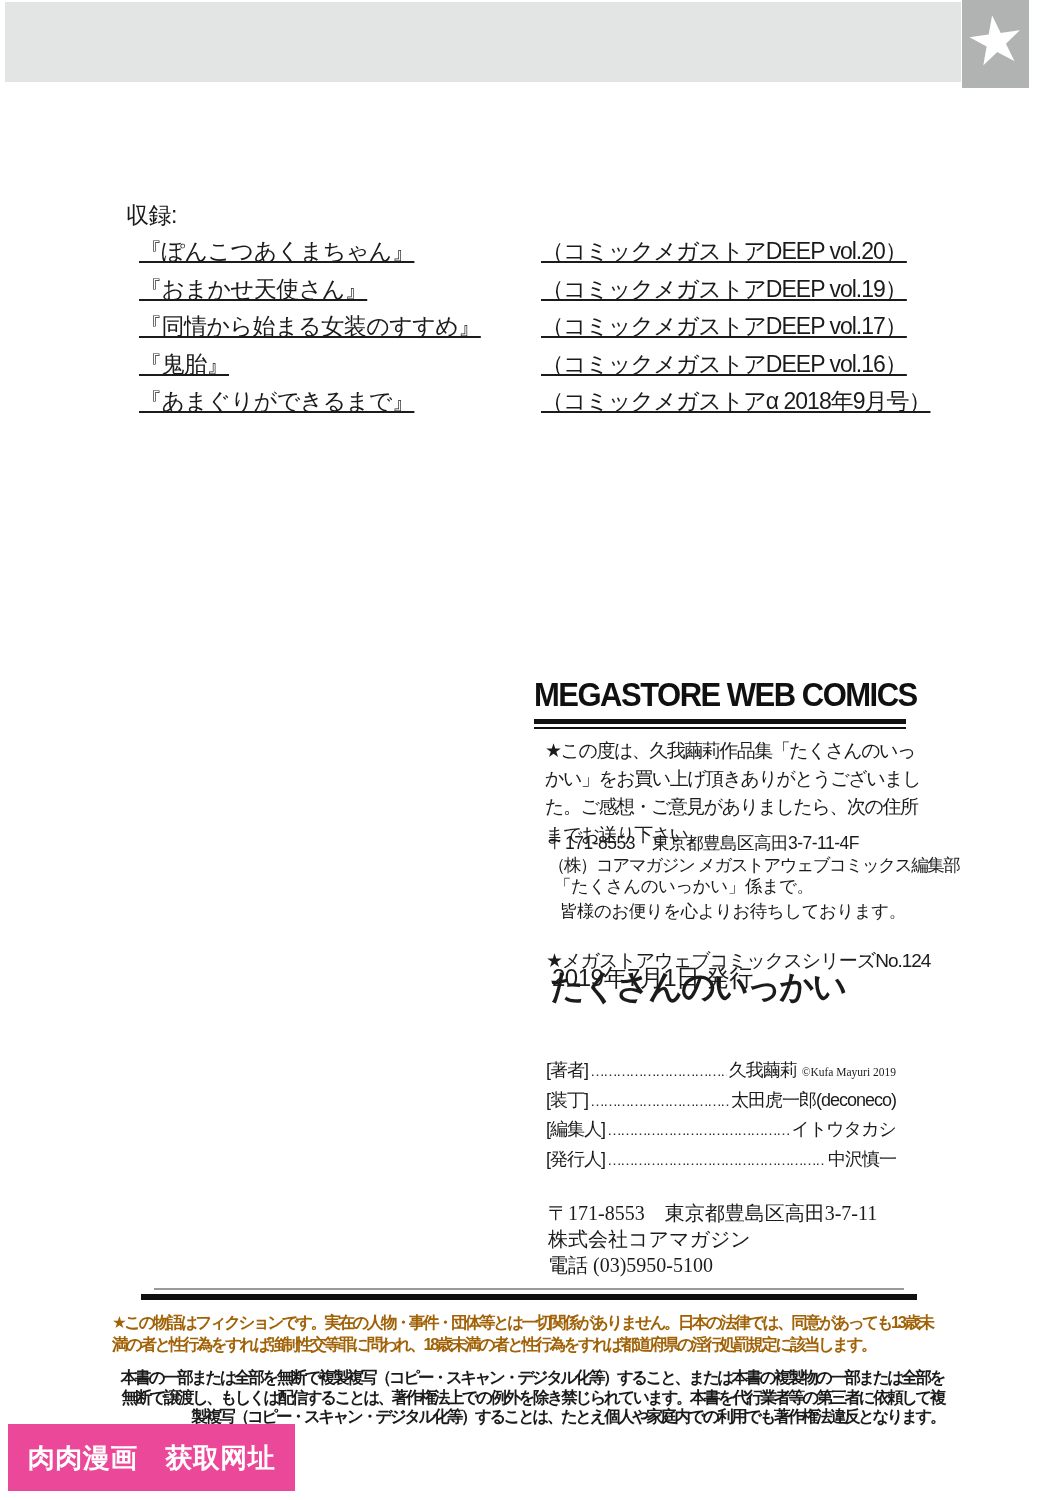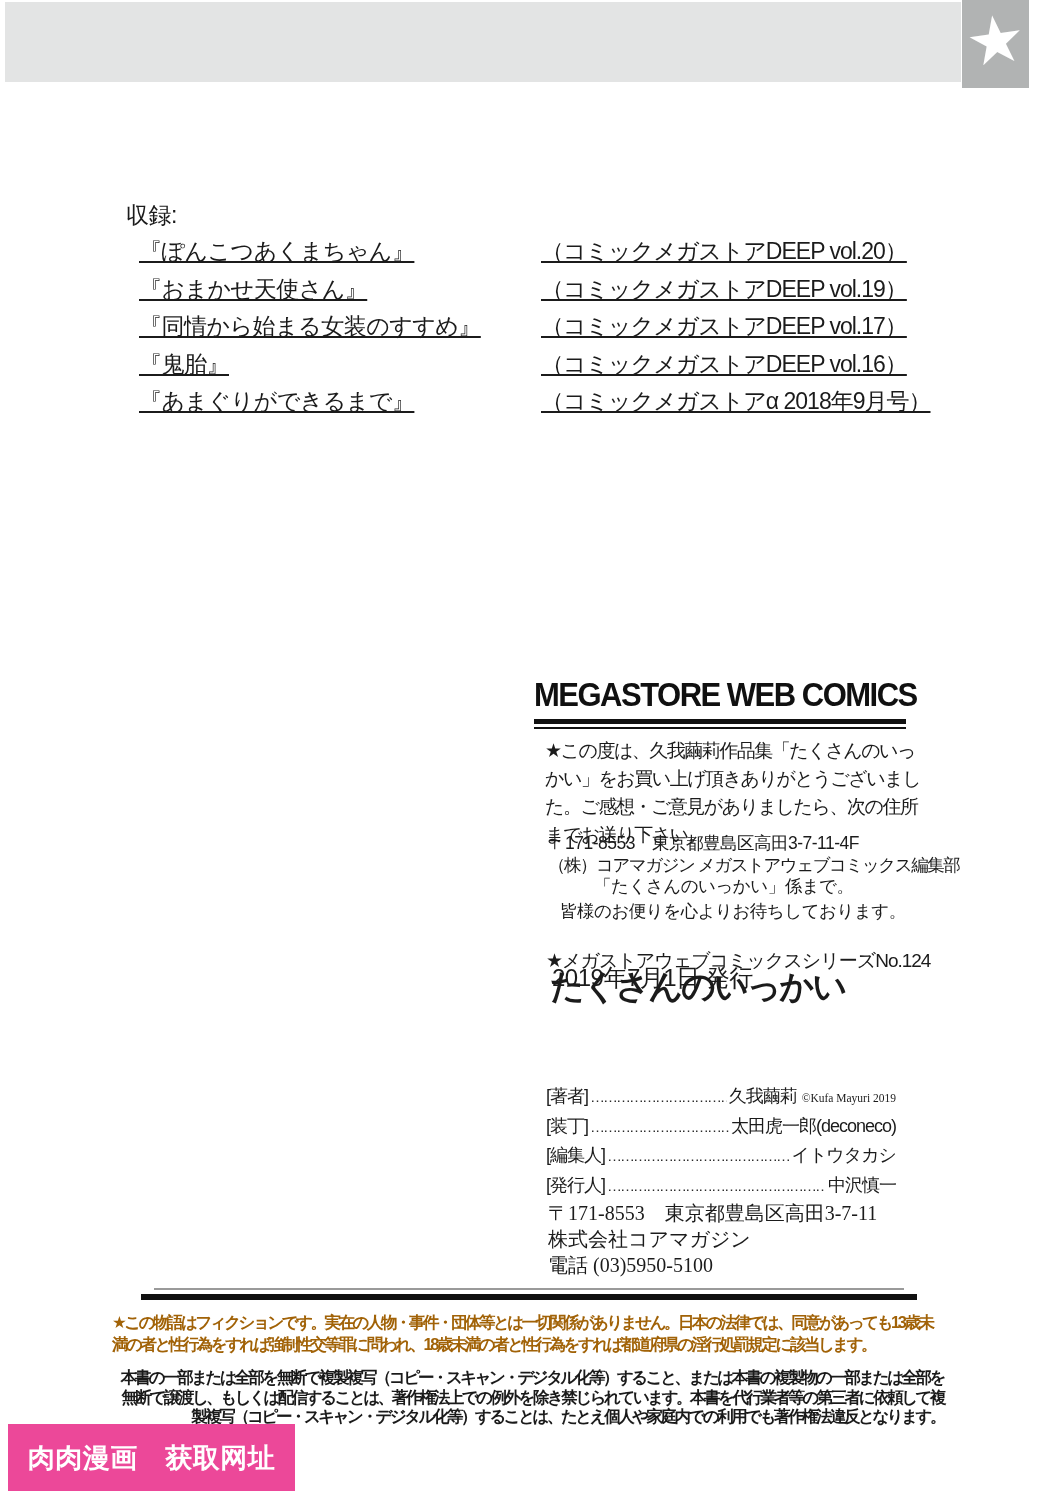--- a/index.html
+++ b/index.html
@@ -27,29 +27,29 @@
         transform:scaleY(1.06);transform-origin:left top;color:#101010;}
   .rule-thick{height:5px;background:#111;margin-top:7px;}
   .rule-thin{height:2px;background:#111;margin-top:3px;}
 
   .greeting{position:absolute;left:545px;top:737px;width:376px;font-size:19px;
             line-height:28px;letter-spacing:-1.5px;}
 
   .editorial-address{position:absolute;left:548px;top:833px;font-size:17.5px;
             line-height:21.5px;letter-spacing:-0.5px;white-space:nowrap;}
   .ea-line2{letter-spacing:-1.5px;}
-  .ea-line3{padding-left:6px;margin-left:40px;}
+  .ea-line3{padding-left:6px;}
   .ea-line4{padding-left:12px;margin-top:3px;}
 
   .series{position:absolute;left:546px;top:948px;font-size:19px;letter-spacing:-1px;white-space:nowrap;}
   .book-title{position:absolute;left:550px;top:964px;font-size:34px;font-weight:bold;
             letter-spacing:-2px;white-space:nowrap;}
   .issue-date{position:absolute;left:552px;top:962px;font-size:24px;letter-spacing:-0.5px;white-space:nowrap;}
 
-  .credits{position:absolute;left:546px;top:1084px;width:350px;font-size:18px;}
+  .credits{position:absolute;left:546px;top:1058px;width:350px;font-size:18px;}
   .credit-row{display:flex;align-items:baseline;height:29.5px;white-space:nowrap;}
   .credit-label{letter-spacing:-1px;}
   .credit-dots{flex:1;overflow:hidden;font-size:15px;color:#2b2b2b;letter-spacing:-2px;margin:0 2px;}
   .credit-name{letter-spacing:-1px;}
   .credit-note{font-size:11.5px;font-family:"Liberation Serif","DejaVu Serif",serif;margin-left:5px;}
   .credit-note:empty{display:none;margin:0;}
 
   .publisher{position:absolute;left:548px;top:1200px;
     font-family:"Liberation Serif","DejaVu Serif",serif;font-size:20px;line-height:26px;white-space:nowrap;}
 

